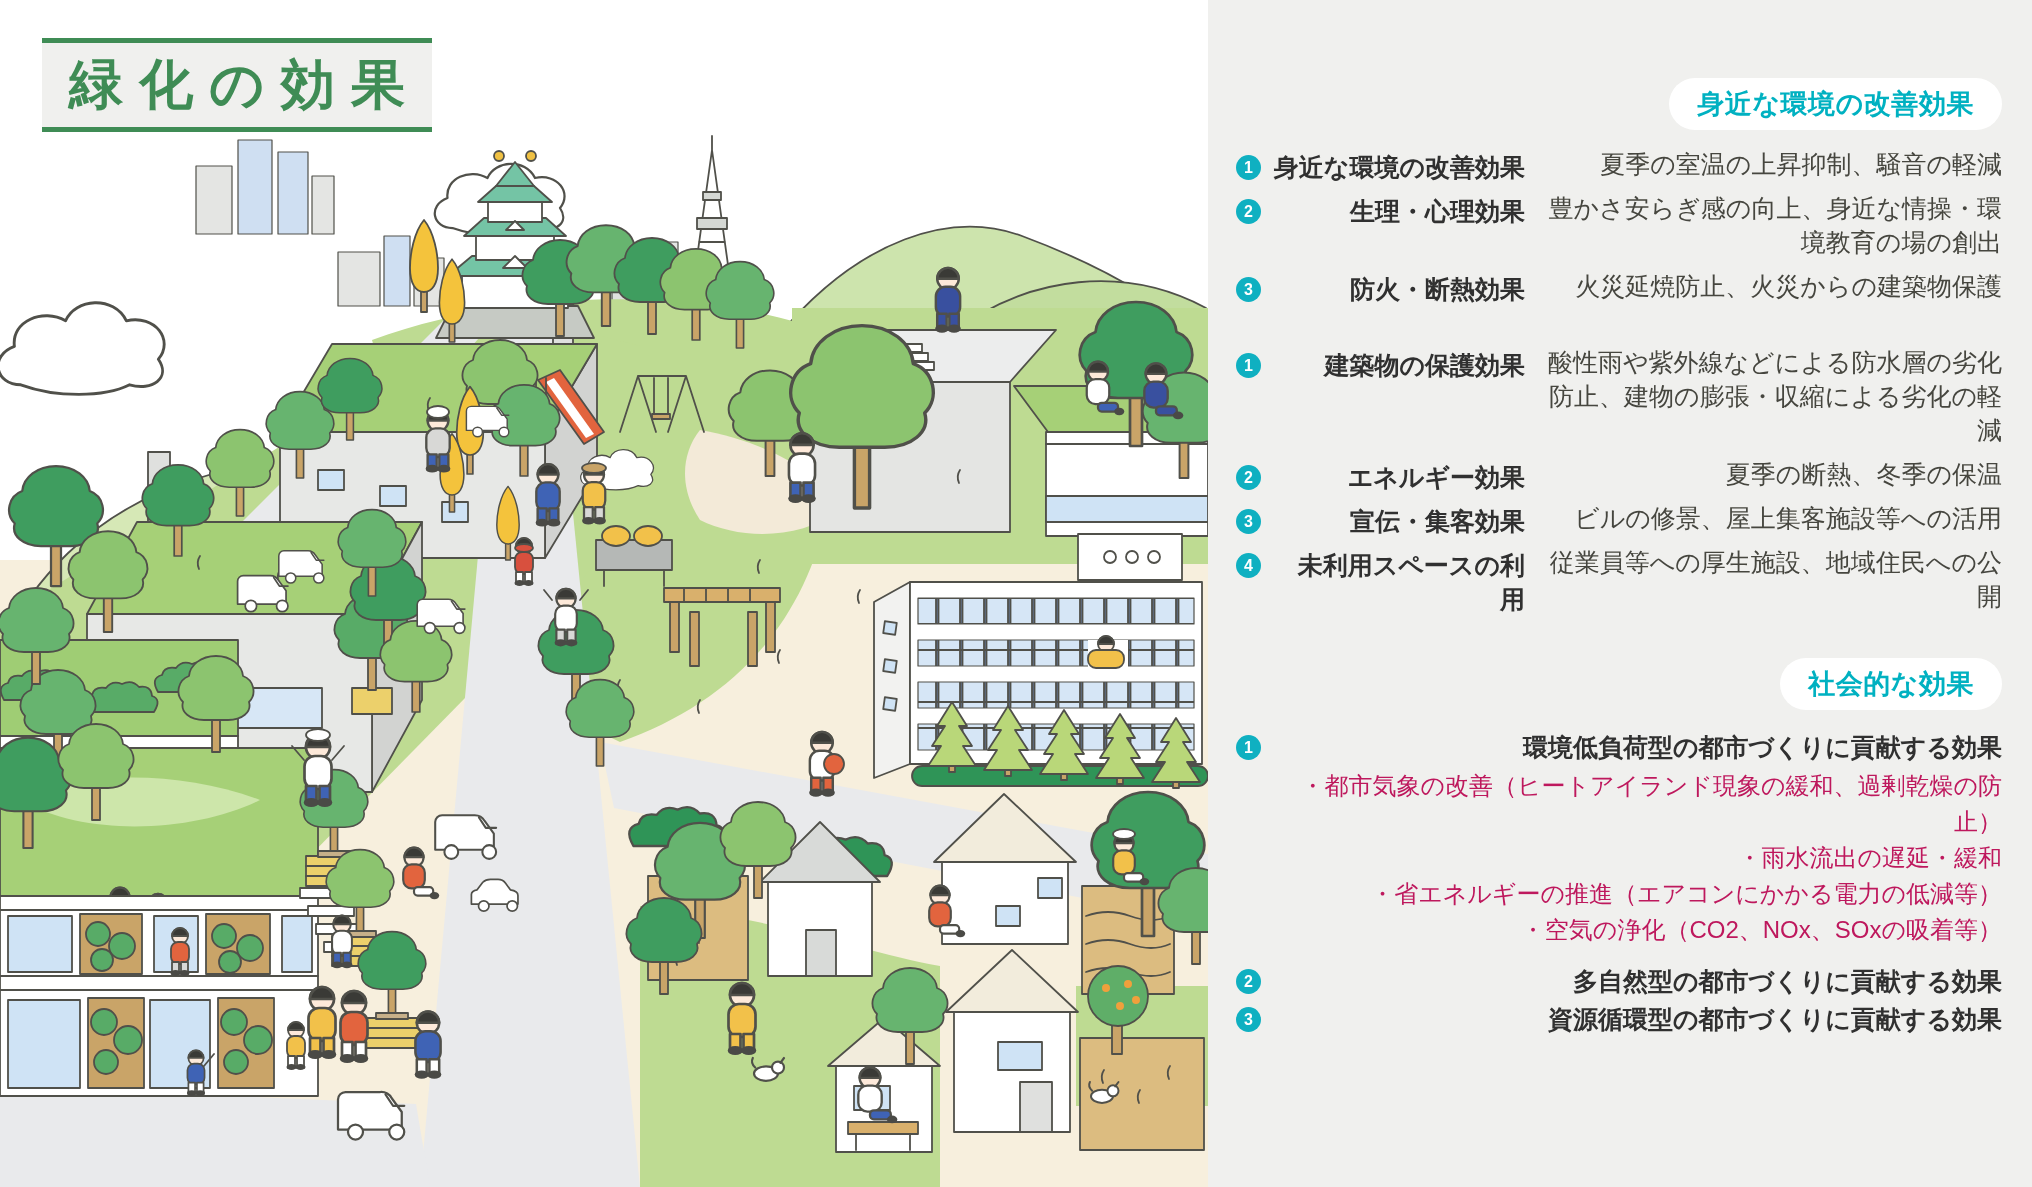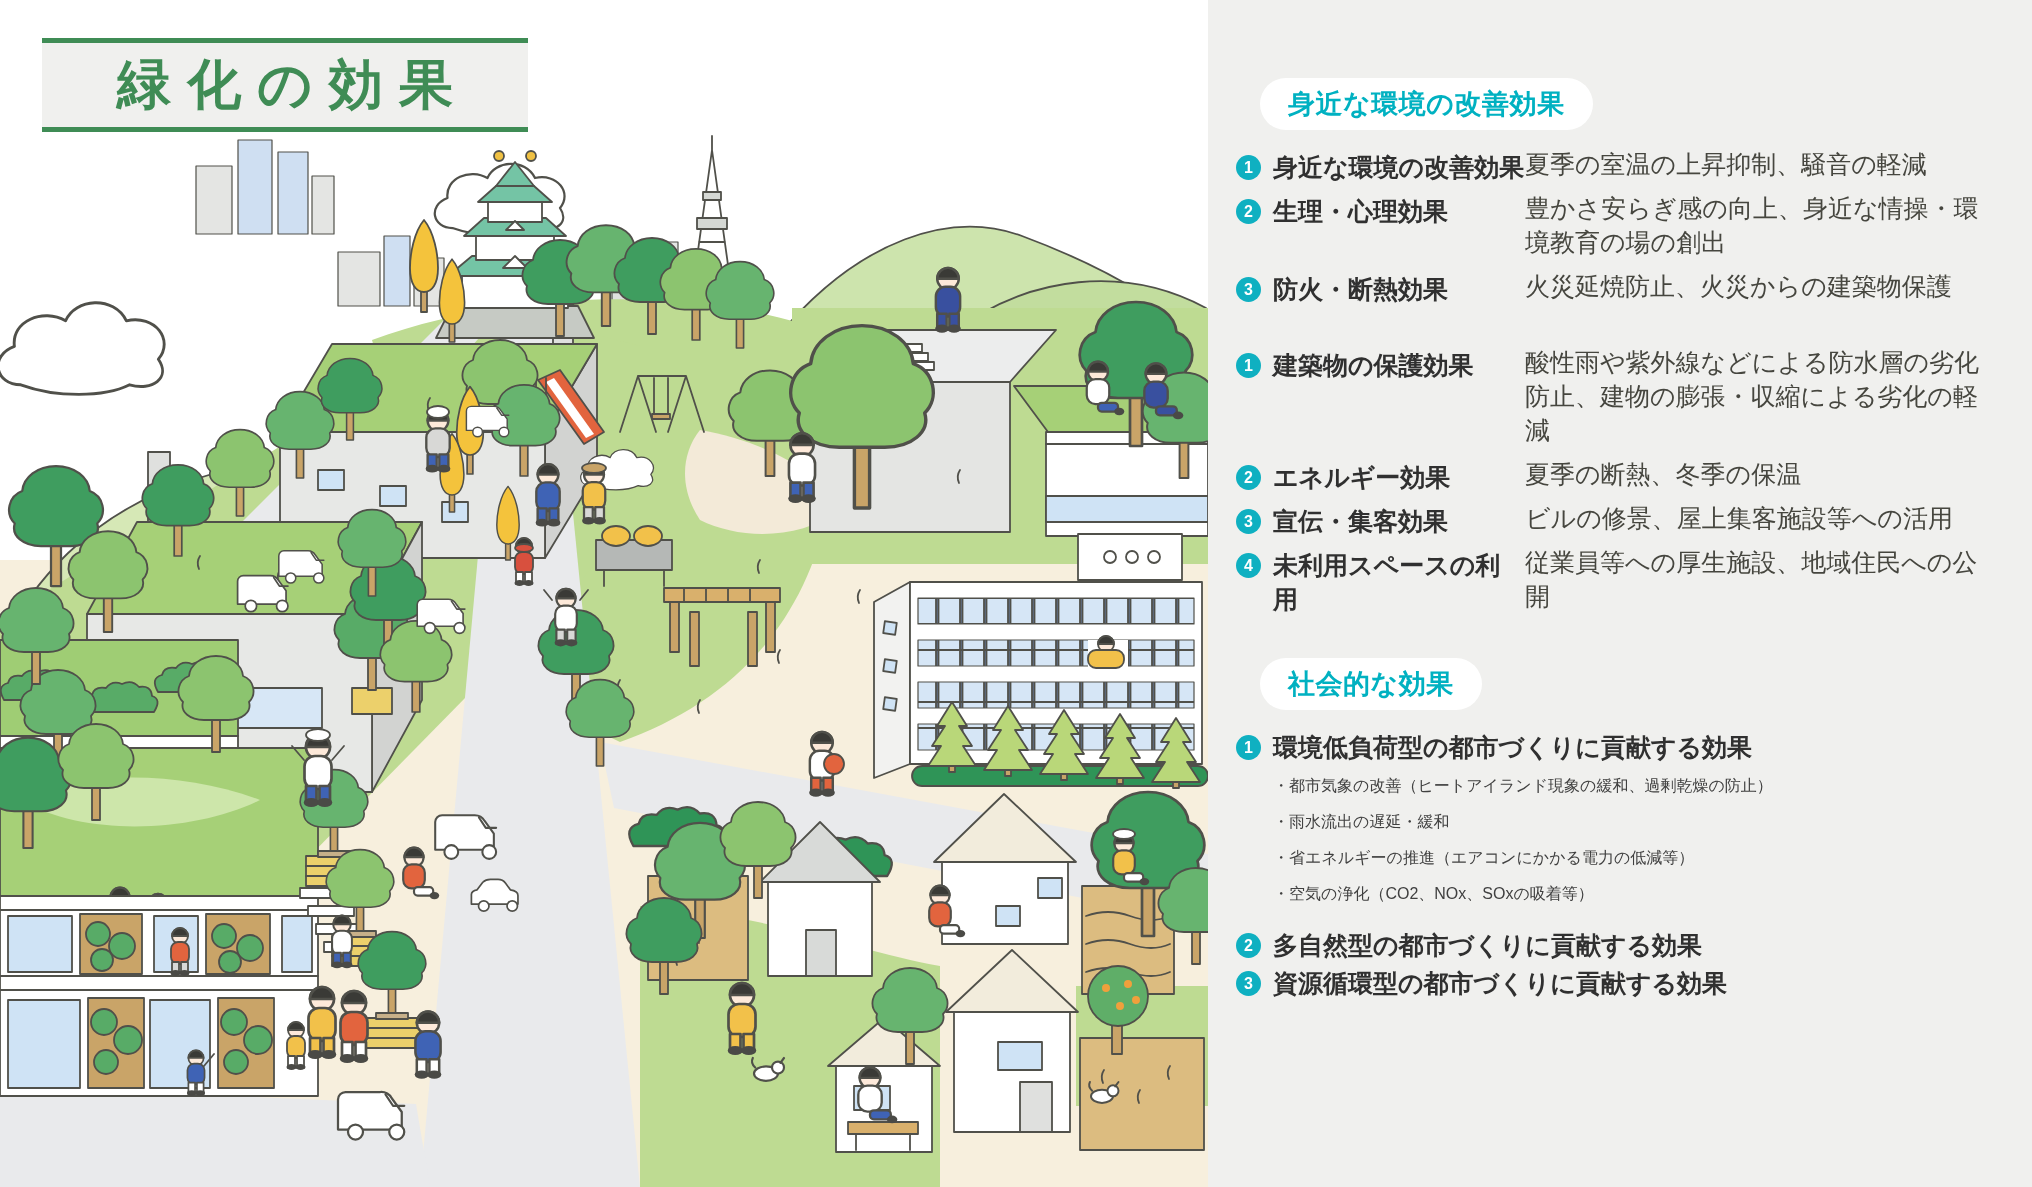--- a/index.html
+++ b/index.html
@@ -5,40 +5,40 @@
   html,body{margin:0;padding:0;background:#ffffff;font-family:"Liberation Sans",sans-serif;}
   .stage{position:relative;width:2032px;height:1187px;background:#ffffff;overflow:hidden;}
 
   
   .illustration{position:absolute;left:0;top:0;width:1208px;height:1187px;}
   #scene *{stroke:#50504a;stroke-width:1.8;stroke-linejoin:round;stroke-linecap:round;}
   #scene .ns, #scene .ns *{stroke:none !important;}
   #scene .thin, #scene .thin *{stroke-width:1.2;}
 
   
-  .title-box{position:absolute;left:42px;top:38px;width:486px;height:94px;background:#f0f0ee;
+  .title-box{position:absolute;left:42px;top:38px;width:390px;height:94px;background:#f0f0ee;
     border-top:5px solid #3f8c55;border-bottom:5px solid #3f8c55;
     display:flex;align-items:center;justify-content:center;box-sizing:border-box;}
   .title-box h1{margin:0;font-size:54px;font-weight:700;color:#3f8c55;letter-spacing:.30em;text-indent:.30em;white-space:nowrap;}
 
   
   .panel{position:absolute;left:1208px;top:0;width:824px;height:1187px;background:#f0f0ee;
-    box-sizing:border-box;padding:78px 30px 0 28px;color:#303030;}
+    box-sizing:border-box;padding:78px 30px 0 28px;color:#303030;text-align:right;}
   .sec{margin-bottom:42px;}
   .pill{display:inline-block;margin-left:24px;background:#ffffff;color:#00b1c1;font-size:27px;font-weight:700;
     padding:8px 28px;border-radius:30px;letter-spacing:.02em;white-space:nowrap;}
   .items{margin-top:20px;}
   .item{display:flex;align-items:flex-start;margin-bottom:10px;font-size:25px;line-height:34px;}
   .num{flex:0 0 25px;height:25px;background:#0fb0c1;border-radius:50%;color:#fff;font-size:16px;font-weight:700;
     display:flex;align-items:center;justify-content:center;margin:5px 12px 0 0;}
   .label{flex:0 0 252px;font-weight:700;color:#303030;}
   .desc{flex:1;color:#46463f;font-family:Liberation Mono, monospace;}
   .s3 .item{margin-bottom:4px;}
   .s3 .label{flex:1;}
-  .bullets{margin:2px 0 16px 37px;font-size:16px;line-height:36px;color:#404040;}
+  .bullets{margin:2px 0 16px 37px;font-size:24px;line-height:36px;color:#be185d;}
 </style>
 </head>
 <body>
 
 <div class="stage">
 
   <div class="illustration">
     <svg id="scene" width="1208" height="1187" viewBox="0 0 1208 1187">
       <defs>
         <pattern id="wb" width="24" height="26" patternUnits="userSpaceOnUse">

